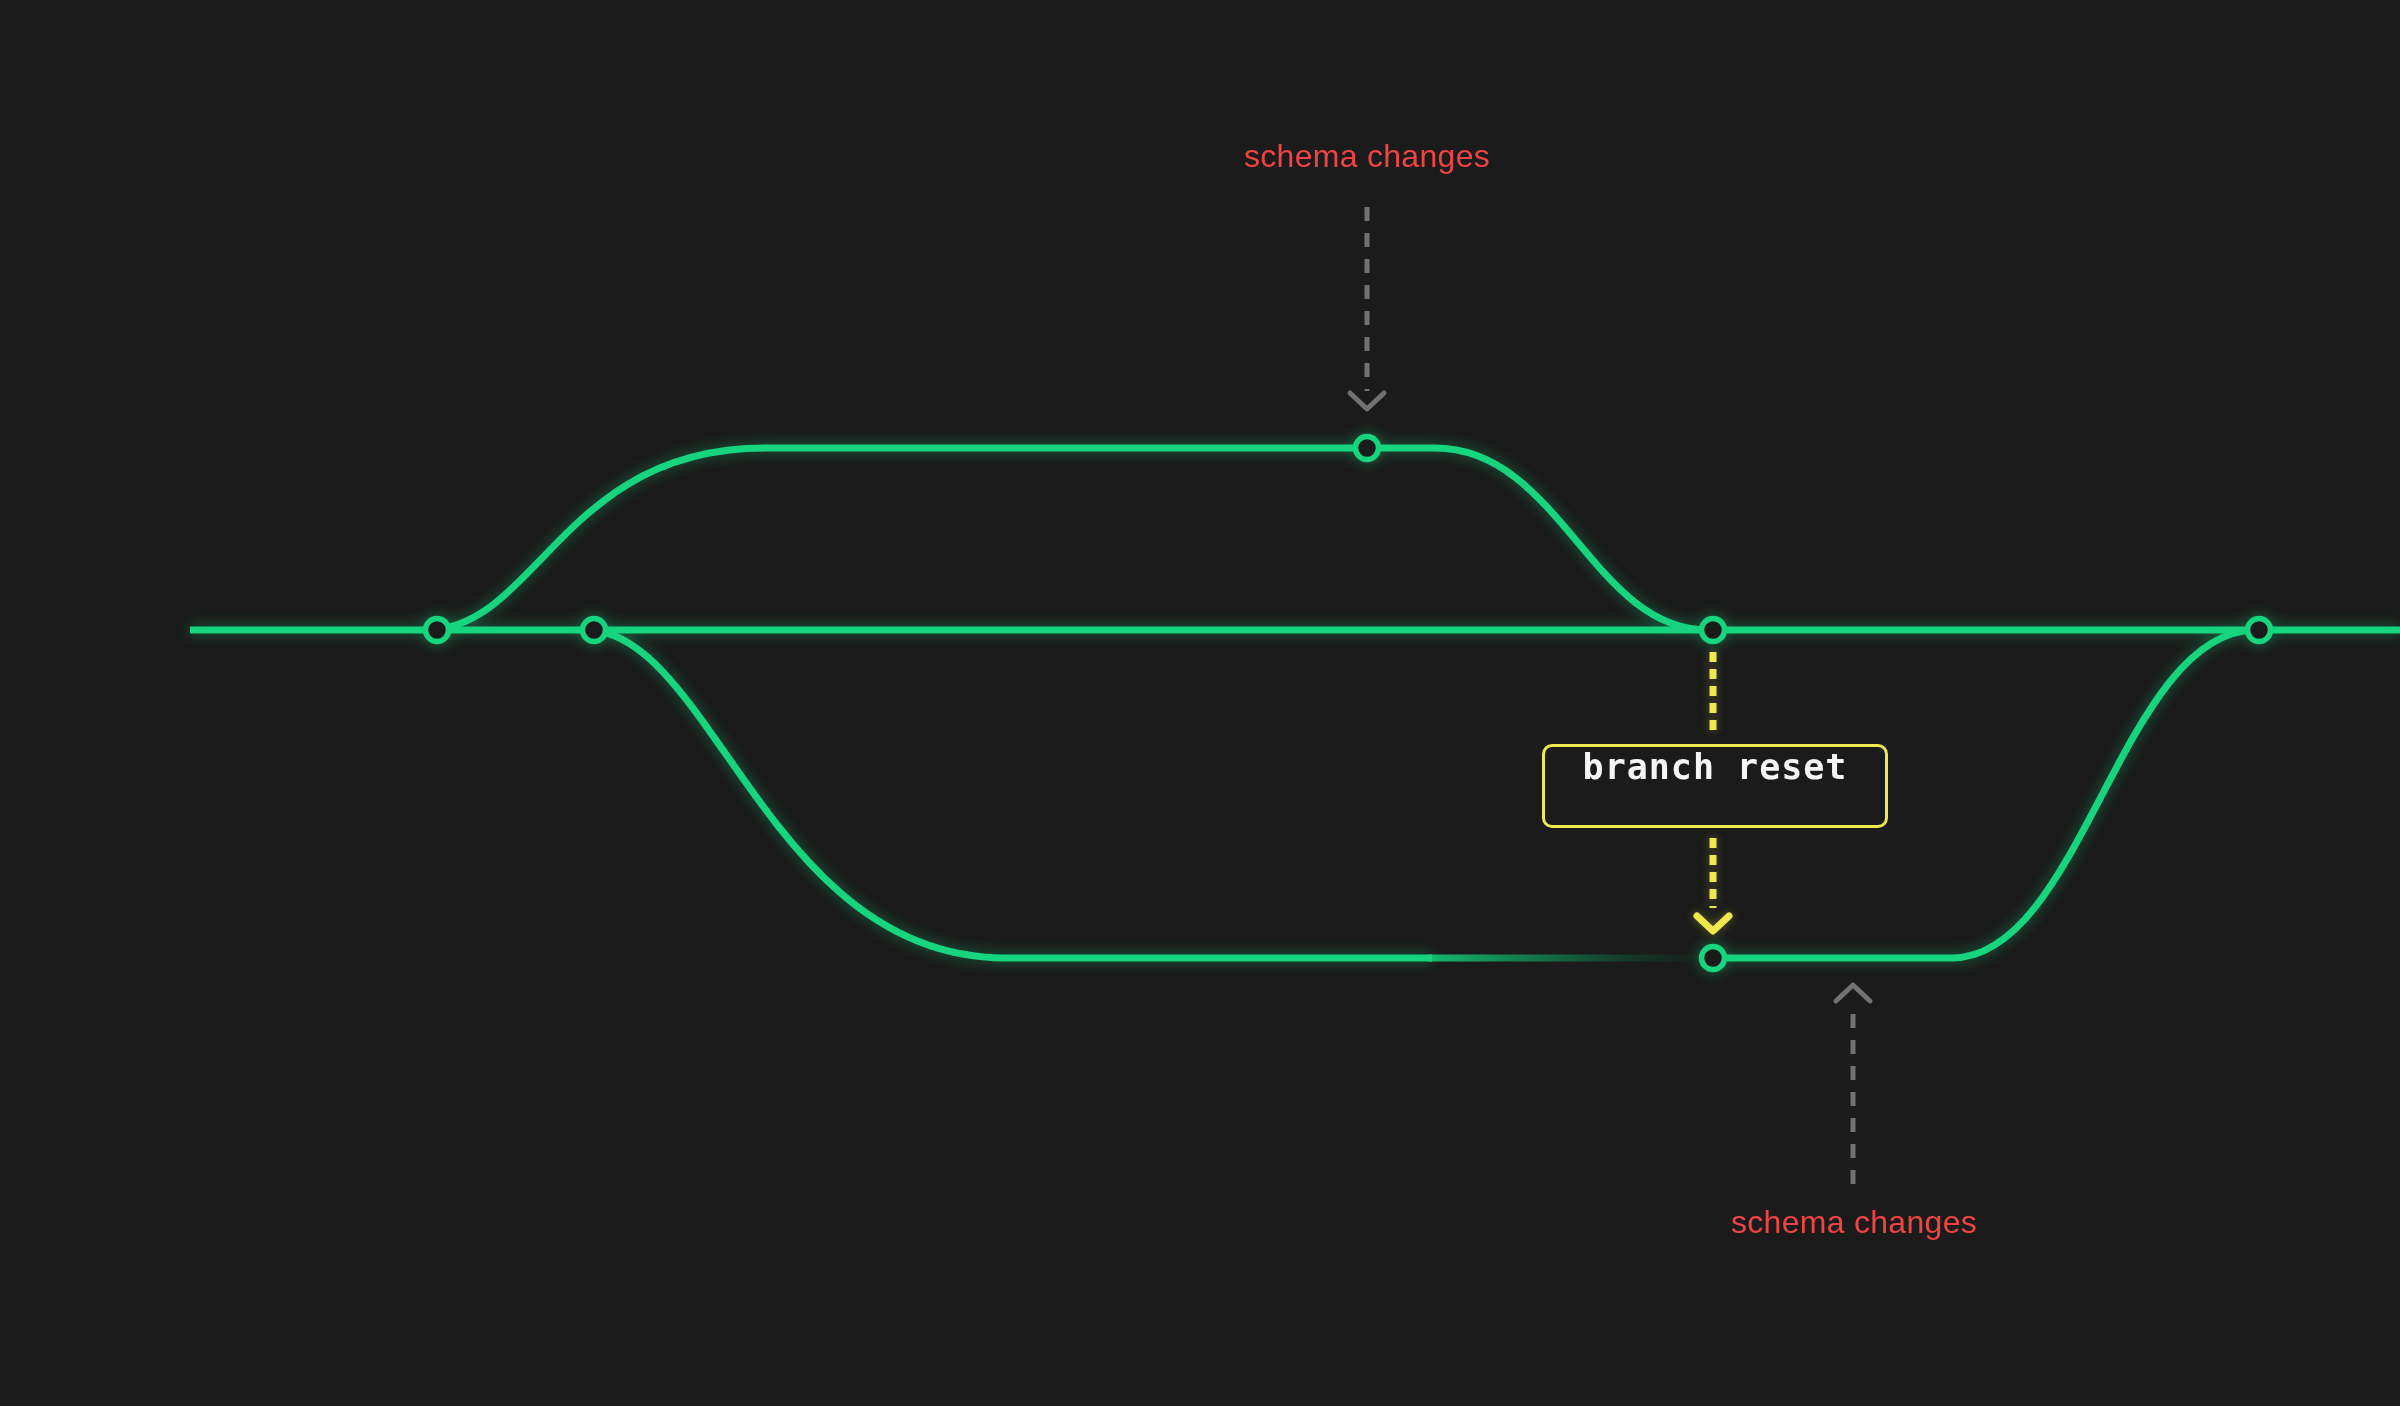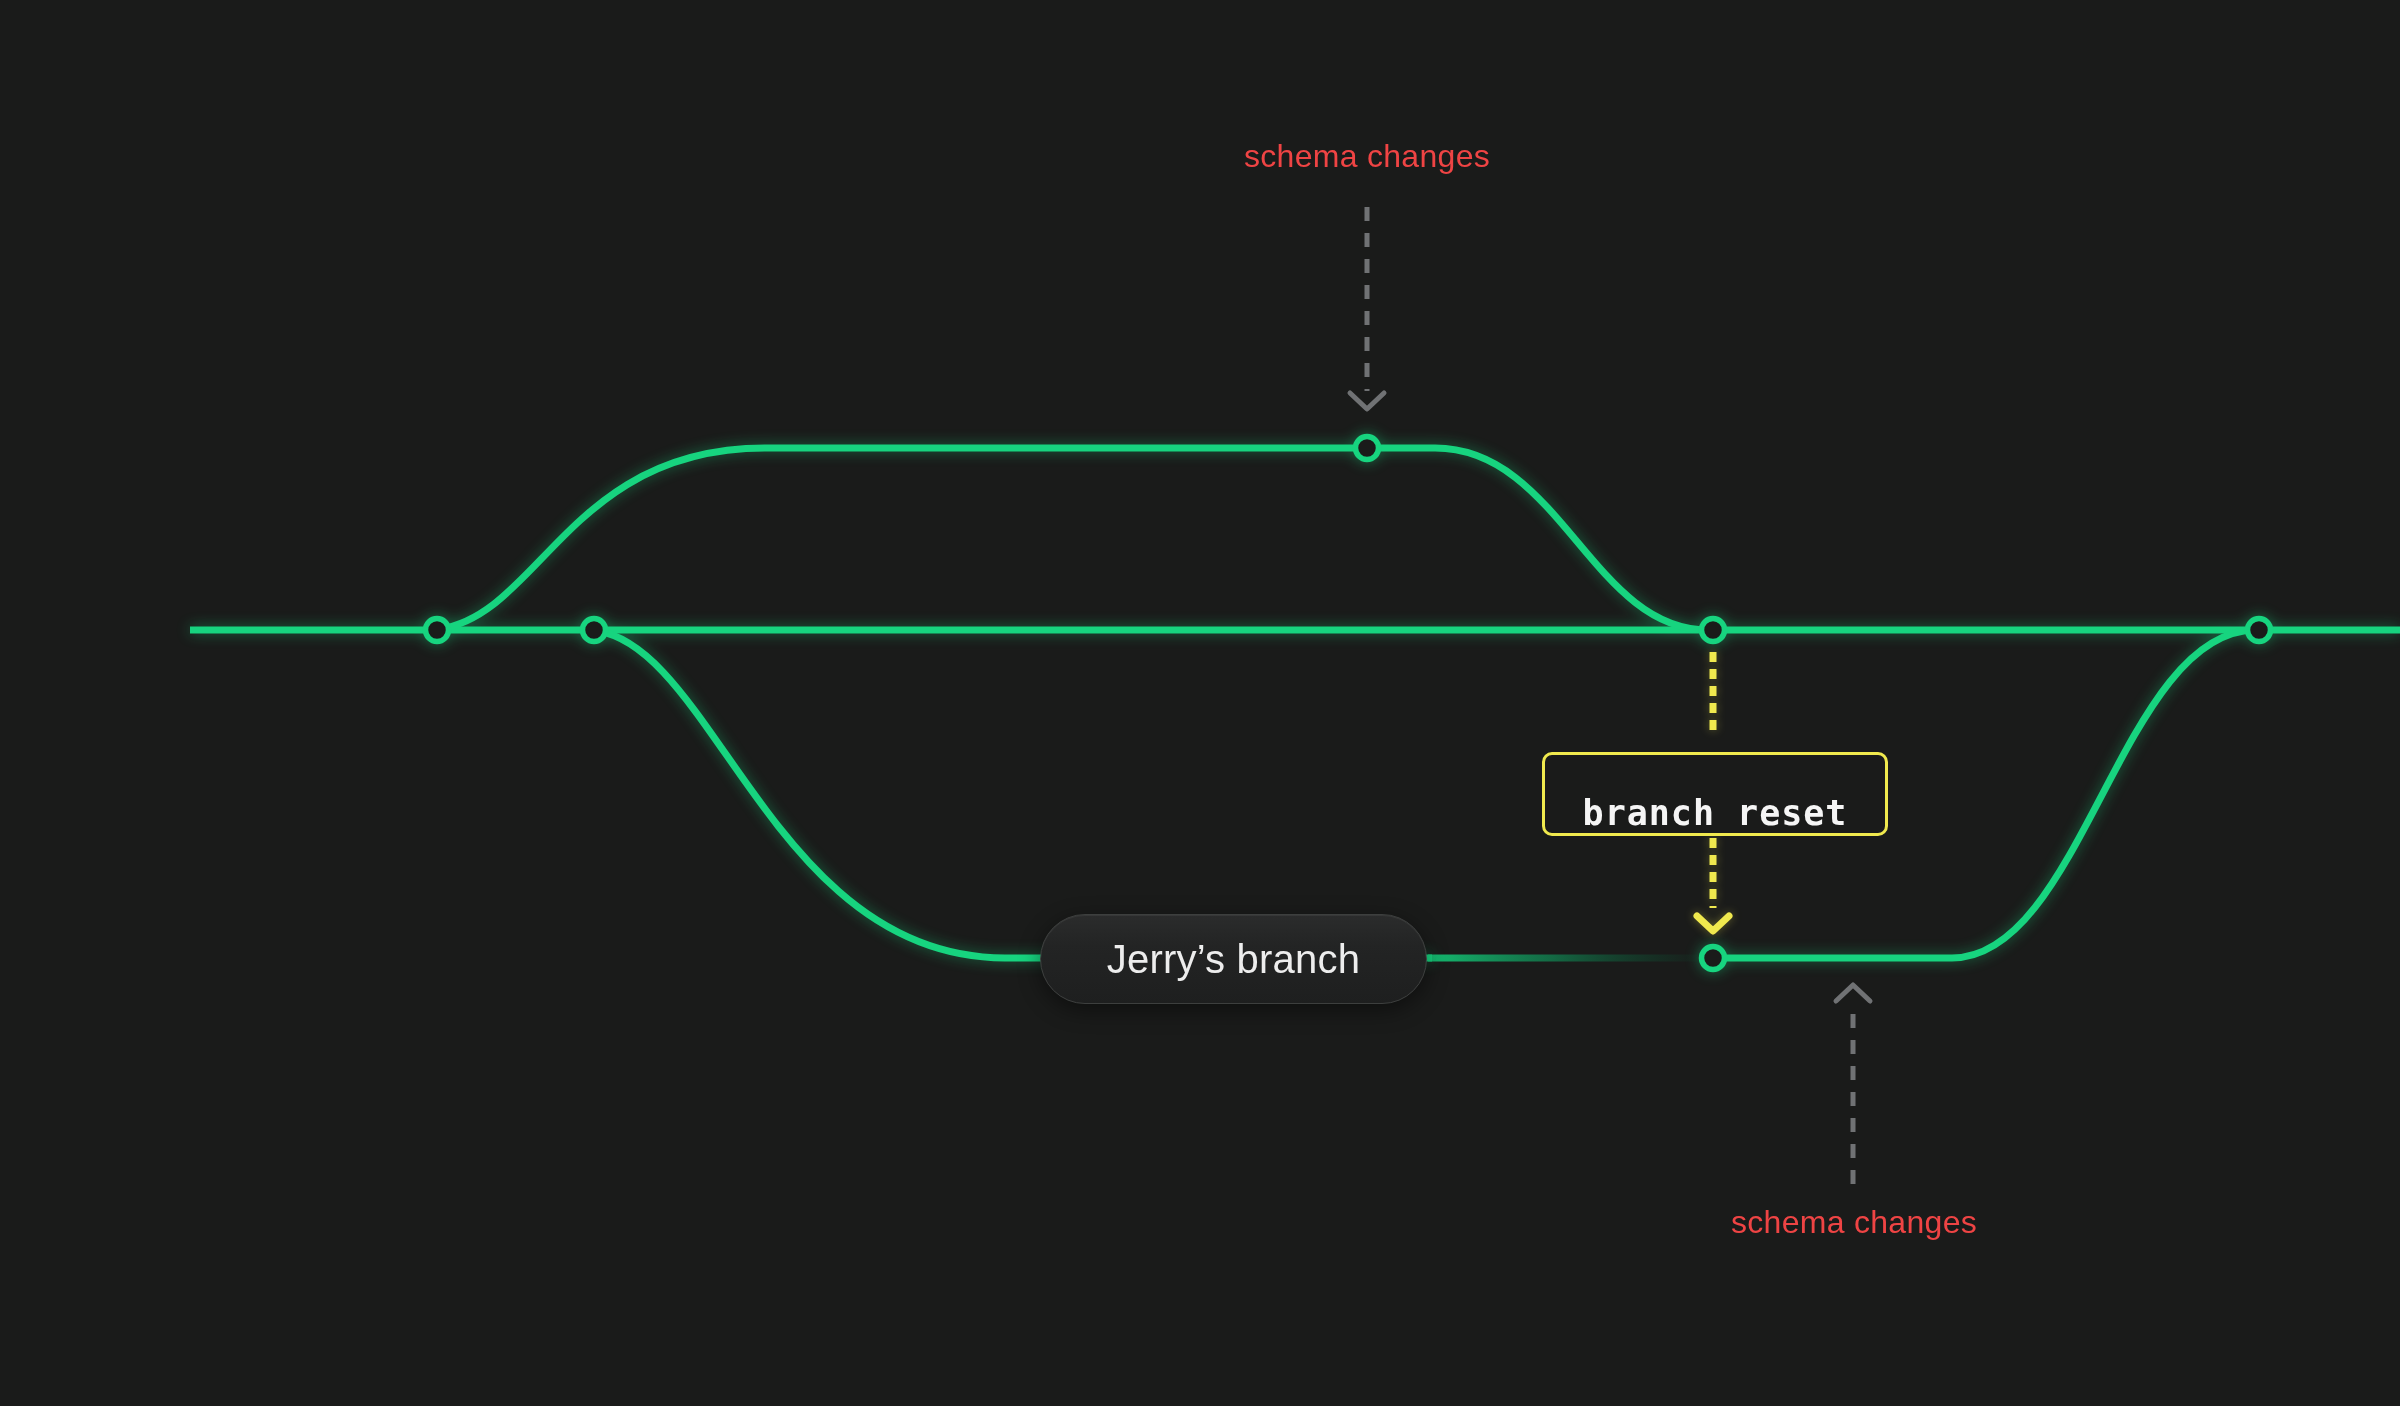--- a/index.html
+++ b/index.html
@@ -72,24 +72,23 @@
   
   .reset-box {
     position: absolute;
     left: 1542px; top: 744px;
     width: 346px; height: 84px;
     box-sizing: border-box;
     background: #1a1b1a;
     border: 3.5px solid #f0e94e;
     border-radius: 10px;
     display: flex;
-    align-items: flex-end;
+    align-items: flex-start;
     justify-content: center;
     z-index: 3;
-    margin-top: 8px;
   }
   .reset-box span {
     font-family: "DejaVu Sans Mono", "Liberation Mono", monospace;
     font-weight: 700;
     font-size: 35px;
     color: #f5f5f5;
     letter-spacing: 1px;
     white-space: nowrap;
   }
 
@@ -153,23 +152,20 @@
       <line x1="1853" y1="1014" x2="1853" y2="1192" stroke-dasharray="14 12"></line>
     </g>
 
     <g class="yellow-glow" stroke="#f0e94e" stroke-width="7" fill="none">
       <line x1="1713" y1="652" x2="1713" y2="736" stroke-dasharray="10 7"></line>
       <line x1="1713" y1="838" x2="1713" y2="908" stroke-dasharray="10 7"></line>
       <polyline points="1697,916 1713,931 1729,916" stroke-linecap="round" stroke-linejoin="round"></polyline>
     </g>
   </svg>
 
-  <div id="pill-jerry" class="pill pill-branch">
-    <span>Jerry’s branch</span>
-  </div>
 
   <div class="reset-box">
     <span>branch reset</span>
   </div>
 
   <div id="annot-top" class="annot">schema changes</div>
   <div id="annot-bottom" class="annot">schema changes</div>
 
 </div>
 

